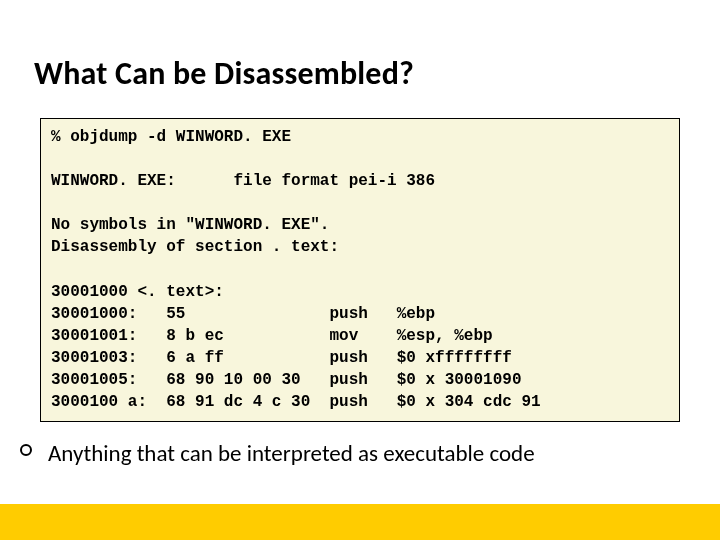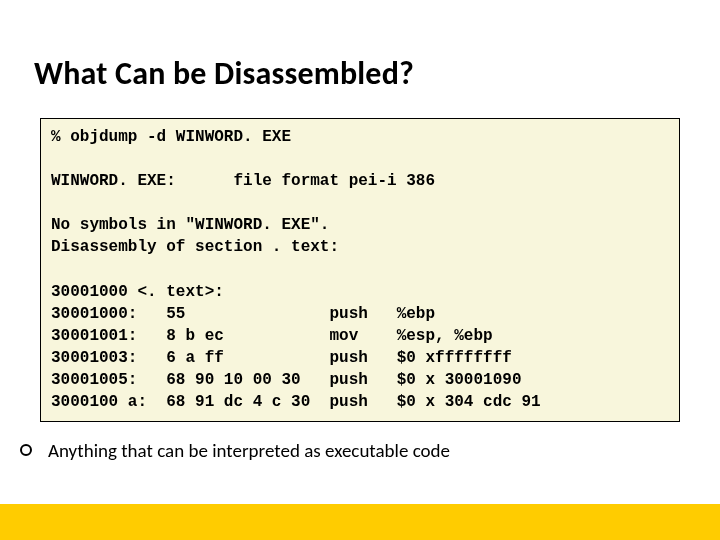--- a/index.html
+++ b/index.html
@@ -59,21 +59,21 @@
     height: 12px;
     border: 2px solid #000;
     border-radius: 50%;
     margin-top: 6px;
     margin-right: 16px;
     flex-shrink: 0;
     box-sizing: border-box;
     background: transparent;
   }
   .bullet-text {
-    font-size: 19px;
+    font-size: 23px;
     line-height: 1.35;
   }
   .bottom-bar {
     position: absolute;
     left: 0;
     bottom: 0;
     width: 720px;
     height: 36px;
     background: #ffcc00;
   }

